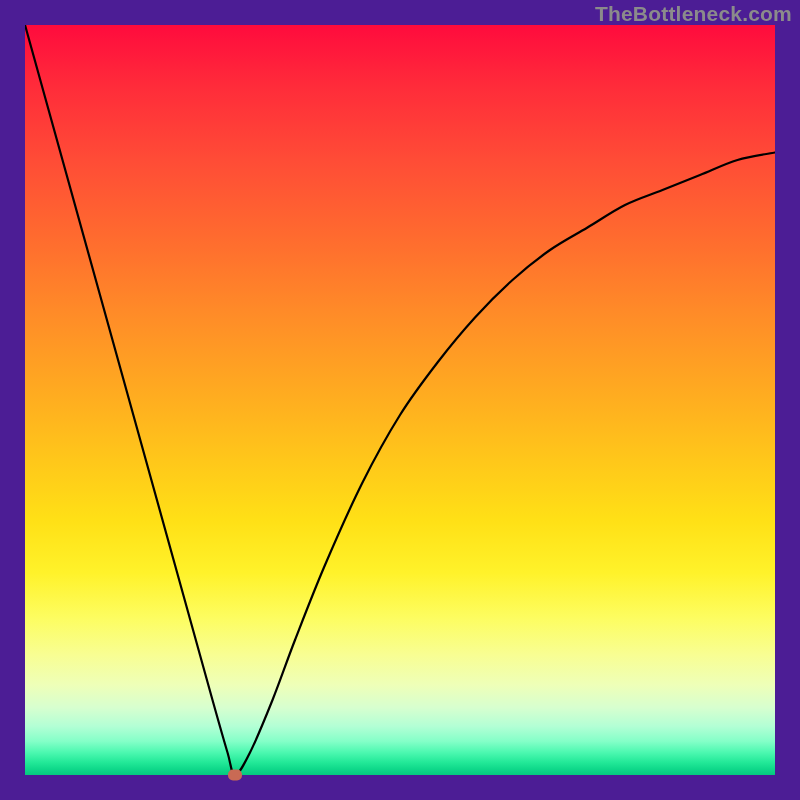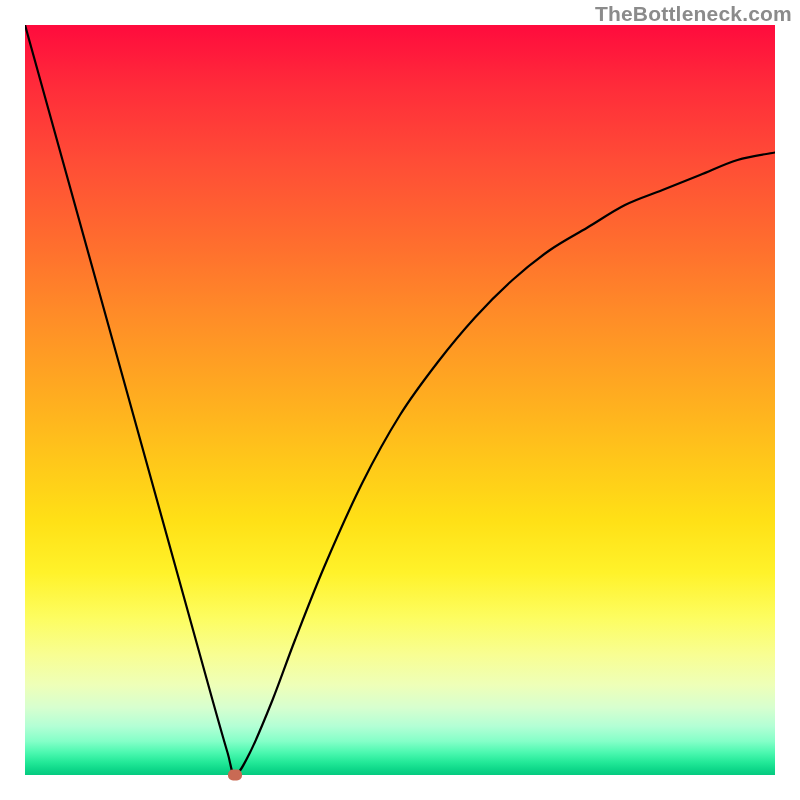--- a/index.html
+++ b/index.html
@@ -1,21 +1,21 @@
 <!DOCTYPE html>
 <html><head>
 <meta charset="utf-8">
 <style>
   * { margin: 0; padding: 0; box-sizing: border-box; }
   html, body { width: 800px; height: 800px; overflow: hidden; background: #000; }
   .frame {
     position: relative;
     width: 800px;
     height: 800px;
-    background: #ffffff;
+    background: #4c1d95;
   }
   .plot-area {
     position: absolute;
     left: 25px;
     top: 25px;
     width: 750px;
     height: 750px;
     background: linear-gradient(to bottom,
       #ff0b3d 0%,
       #ff2b3a 8%,

